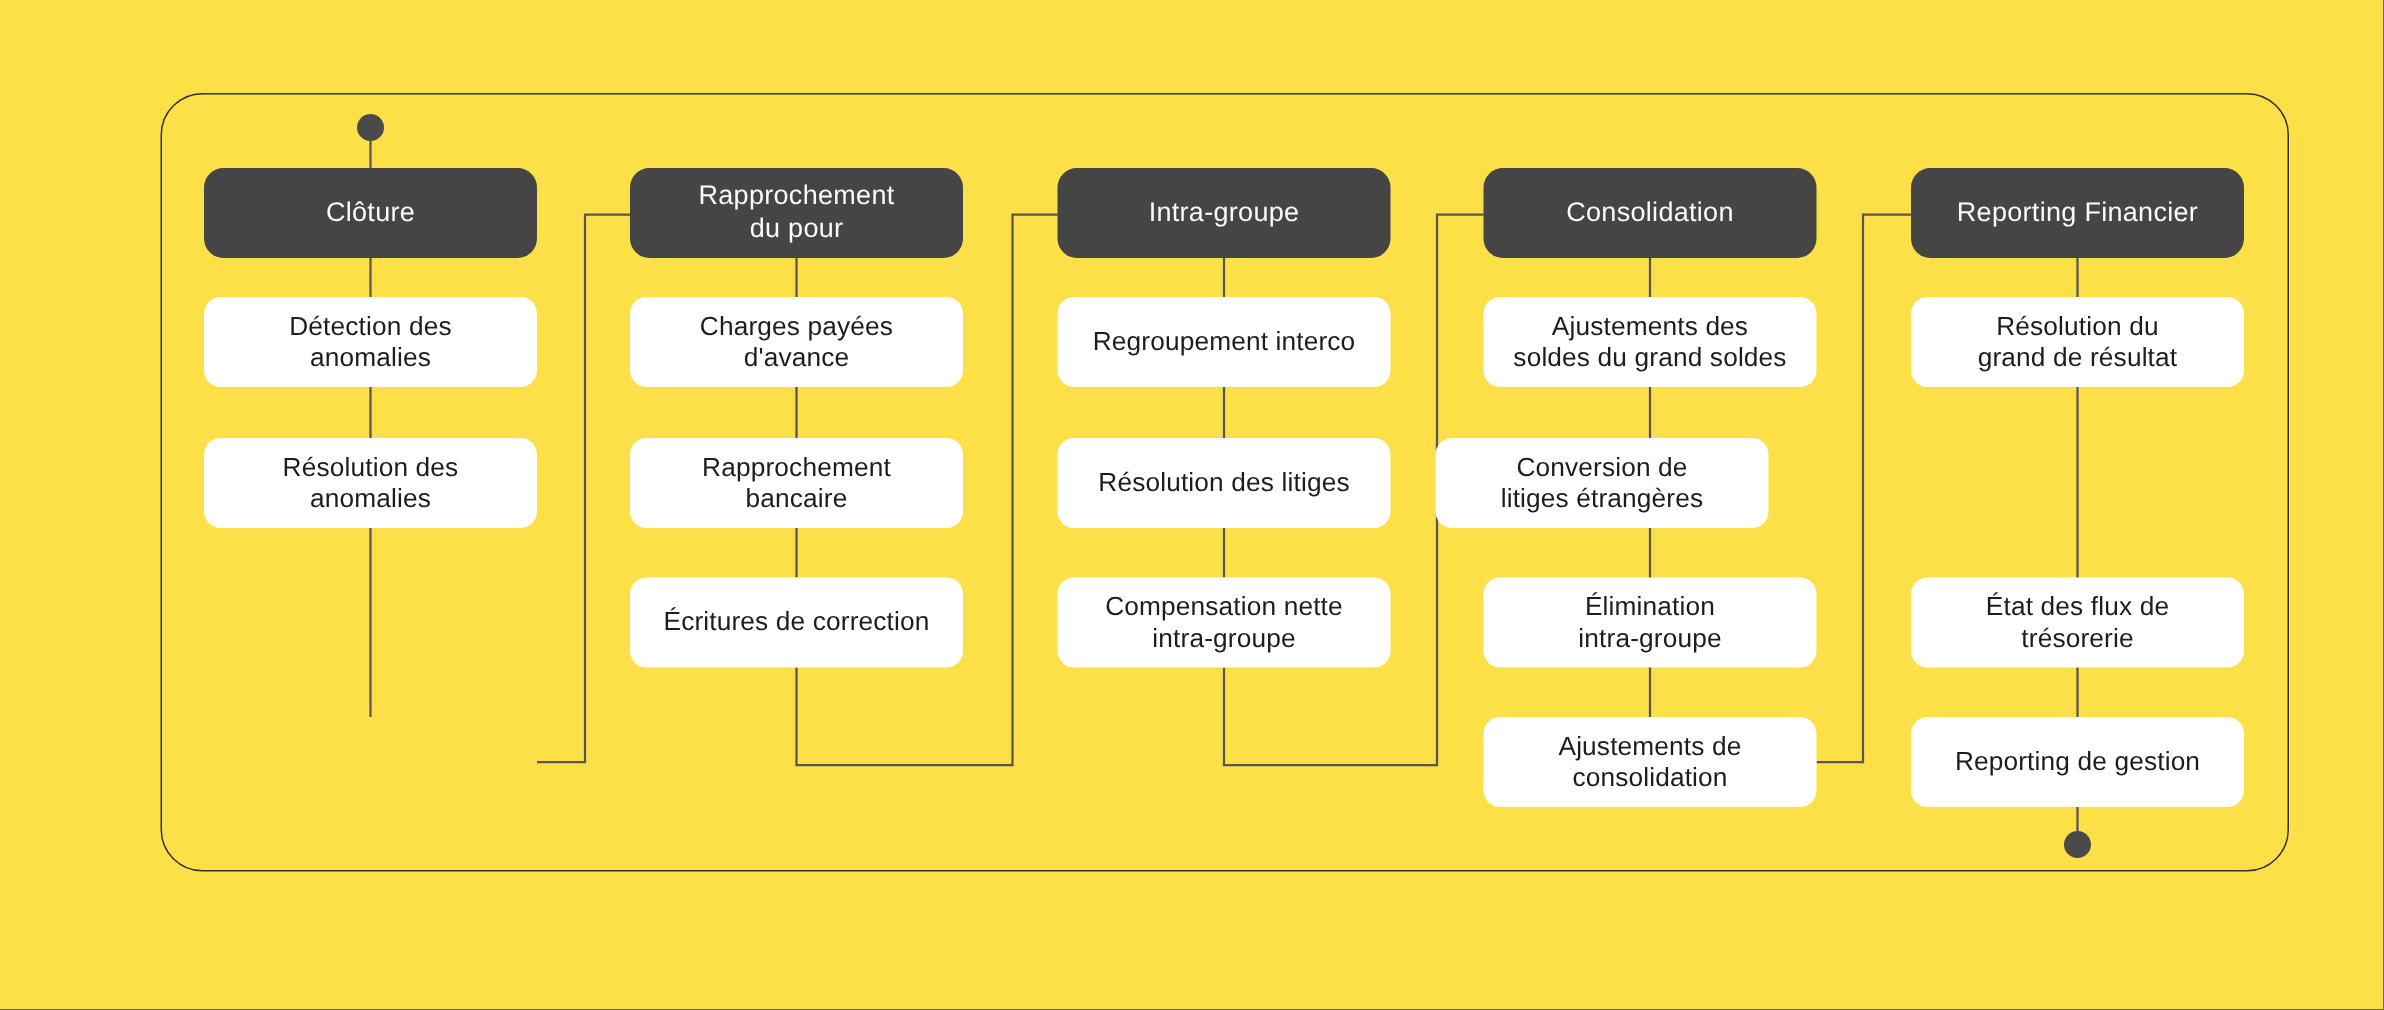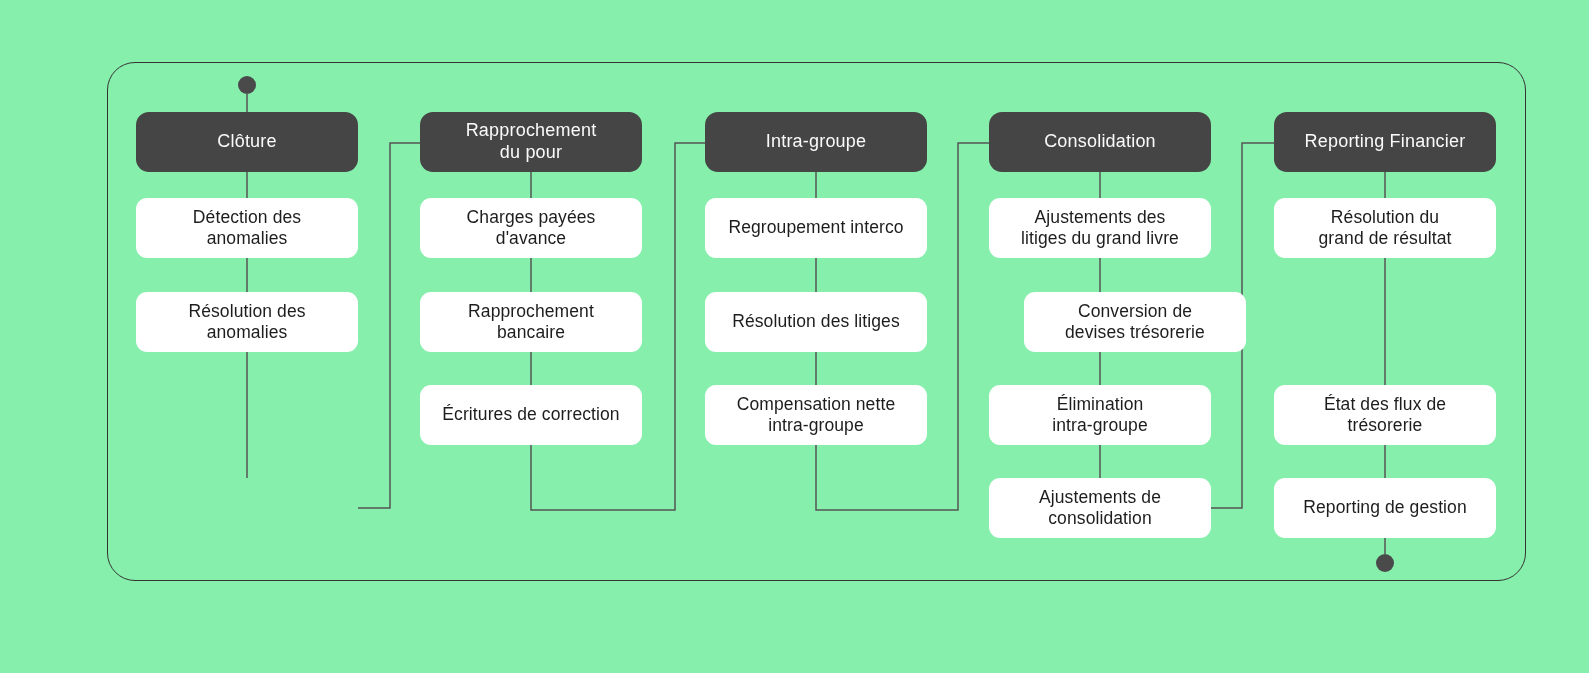--- a/index.html
+++ b/index.html
@@ -1,17 +1,17 @@
 <!DOCTYPE html>
 <html><head>
 <meta charset="utf-8">
 <style>
   html,body{margin:0;padding:0;background:#000;}
   .stage{
-    position:relative;width:1589px;height:673px;background:#86efac;
+    position:relative;width:1589px;height:673px;background:#fde047;
     overflow:hidden;font-family:"Liberation Sans",sans-serif;
   }
   .panel{
     position:absolute;left:107px;top:62px;width:1419px;height:519px;
     border:1.5px solid #333333;border-radius:28px;box-sizing:border-box;
   }
   svg.wires{position:absolute;left:0;top:0;z-index:1;}
   .box{
     position:absolute;width:222px;height:60px;z-index:2;box-sizing:border-box;
     display:flex;flex-direction:column;align-items:center;justify-content:center;
@@ -99,25 +99,25 @@
   <div class="box itm" style="left:705px;top:385px">
     <span>Compensation nette</span>
     <span>intra-groupe</span>
   </div>
 
   <div class="box hdr" style="left:989px;top:112px">
     <span>Consolidation</span>
   </div>
   <div class="box itm" style="left:989px;top:198px">
     <span>Ajustements des</span>
-    <span>litiges du grand livre</span>
+    <span>soldes du grand soldes</span>
   </div>
-  <div class="box itm" style="left:1024px;top:292px">
+  <div class="box itm" style="left:957px;top:292px">
     <span>Conversion de</span>
-    <span>devises trésorerie</span>
+    <span>litiges étrangères</span>
   </div>
   <div class="box itm" style="left:989px;top:385px">
     <span>Élimination</span>
     <span>intra-groupe</span>
   </div>
   <div class="box itm" style="left:989px;top:478px">
     <span>Ajustements de</span>
     <span>consolidation</span>
   </div>
 

